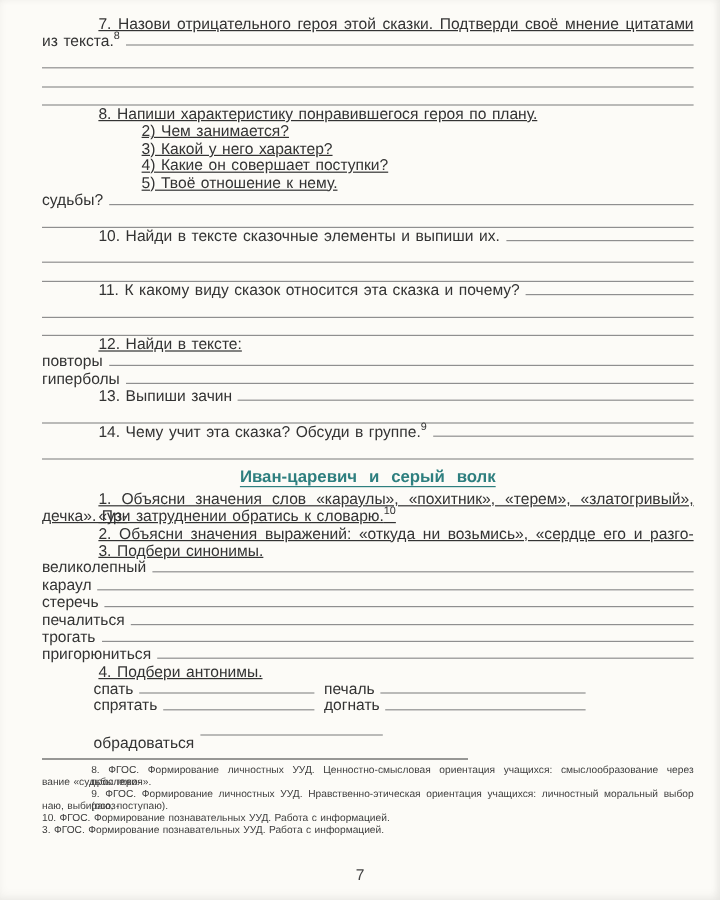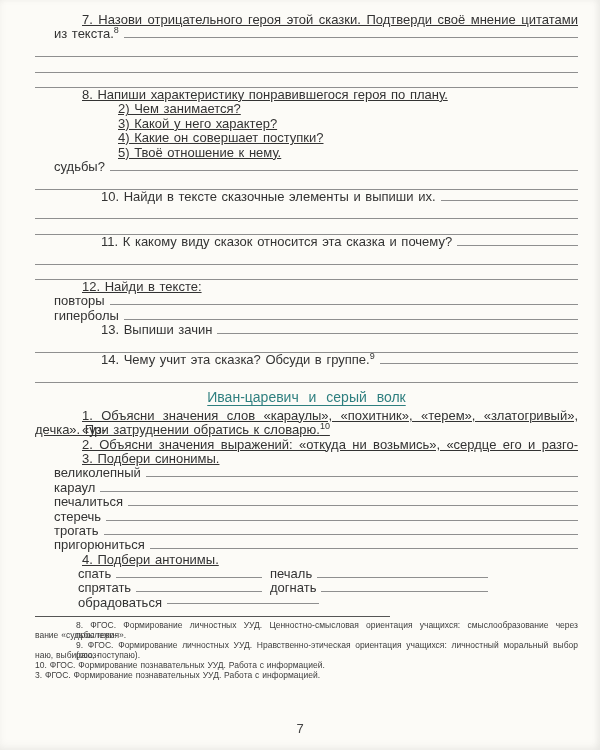--- a/index.html
+++ b/index.html
@@ -10,39 +10,39 @@
     box-sizing:border-box;
     background:#fcfbf7;
     box-shadow: inset -3px 0 6px rgba(0,0,0,.05), inset 0 -4px 8px rgba(0,0,0,.04);
     padding:13px 22px 0 35px;
     font-family:"Liberation Sans", sans-serif;
     font-size:13px; line-height:14.4px;
     color:#333;
     word-spacing:1px;
     overflow:hidden;
   }
-  .row { display:flex; align-items:baseline; height:14.4px;margin-left:19px; }
+  .row { display:flex; align-items:baseline; height:14.4px; }
   .blk { display:block; height:14.4px;text-decoration:underline; }
   .jfull { text-align:justify; text-align-last:justify;padding-left:41px; }
   .indent { padding-left:47px; }
   .indent2 { padding-left:83px; }
   .fill { flex:1 1 auto; border-bottom:1px solid #8f8f8f; margin-left:5px; min-width:18px; }
   .ans { height:14.4px; border-bottom:1px solid #8f8f8f; }
   sup { font-size:9px; line-height:0; vertical-align:super; }
   .heading {
     display:block; text-align:center;
     margin:5px 0 3px; height:18px; line-height:18px;
     font-size:14px; word-spacing:6px;
     text-decoration:underline; text-underline-offset:3px;
   }
   .pair-row { display:flex; align-items:baseline; height:14.4px; padding-left:43px; }
   .pcol1 { display:flex; align-items:baseline; width:184px; }
   .pcol2 { display:flex; align-items:baseline; width:218px; margin-left:8px; }
   .fill-fixed { display:inline-block; width:152px; border-bottom:1px solid #8f8f8f; margin-left:5px; }
-  .last-row { display:flex; align-items:center; height:14.4px; padding-left:43px; }
+  .last-row { display:flex; align-items:flex-start; height:14.4px; padding-left:43px;margin-top:16px; }
   .fnrule { width:355px; border-top:1px solid #555; margin-top:6px; margin-bottom:3px; }
   .fn { font-size:8.5px; line-height:10px; height:10px; color:#3d3d3d; word-spacing:.5px; }
   .pagenum {
     position:absolute; left:0; bottom:14px; width:100%;
     text-align:center; font-size:13px; color:#444;
   }
 </style>
 </head>
 <body>
 
@@ -98,42 +98,42 @@
     <span class="fill"></span>
   </div>
   <div class="ans"></div>
 
   <div class="row indent">
     <span><span>14. Чему учит эта сказка? Обсуди в группе.</span><sup>9</sup></span>
     <span class="fill"></span>
   </div>
   <div class="ans"></div>
 
-  <div class="heading" style="color: rgb(46, 127, 127);">Иван-царевич и серый волк</div>
+  <div class="heading" style="color: rgb(46, 127, 127); font-weight: bold;">Иван-царевич и серый волк</div>
 
   <div class="blk jfull indent">1. Объясни значения слов «караулы», «похитник», «терем», «златогривый», «уз-</div>
   <div class="blk"><span>дечка». При затруднении обратись к словарю.</span><sup>10</sup></div>
 
   <div class="blk jfull indent">2. Объясни значения выражений: «откуда ни возьмись», «сердце его и разго-</div>
 
   <div class="blk indent">3. Подбери синонимы.</div>
   <div class="row">
     <span>великолепный</span>
       <span class="fill"></span>
   </div>
   <div class="row">
     <span>караул</span>
       <span class="fill"></span>
   </div>
   <div class="row">
-    <span>печалиться</span>
+    <span>стеречь</span>
       <span class="fill"></span>
   </div>
   <div class="row">
-    <span>стеречь</span>
+    <span>печалиться</span>
       <span class="fill"></span>
   </div>
   <div class="row">
     <span>трогать</span>
       <span class="fill"></span>
   </div>
   <div class="row">
     <span>пригорюниться</span>
       <span class="fill"></span>
   </div>

